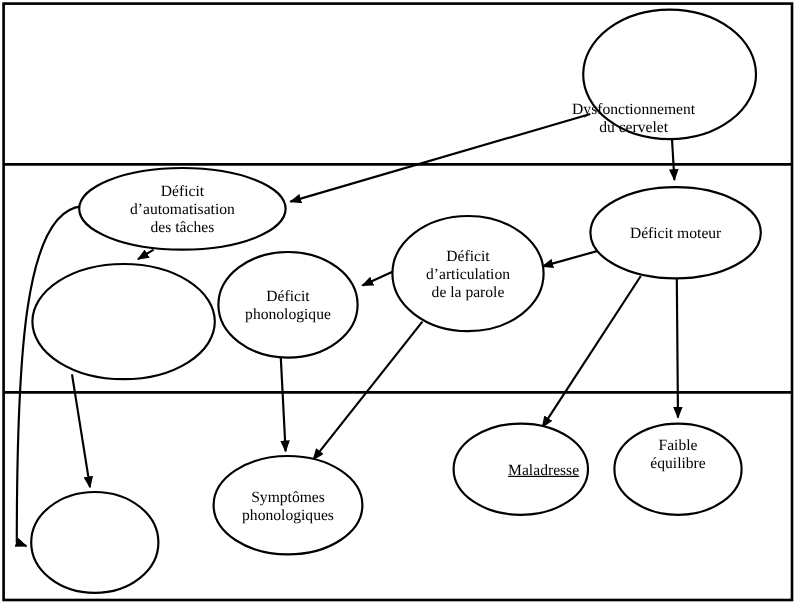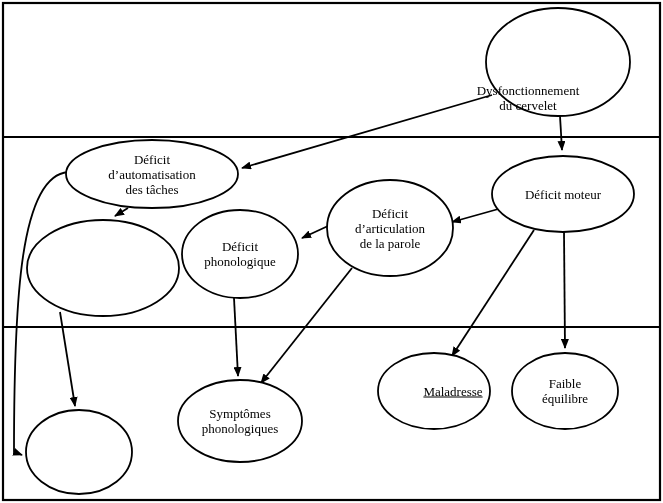--- a/index.html
+++ b/index.html
@@ -85,18 +85,18 @@
   <div class="node-label" style="left:152px; top:174px;">Déficit
 d’automatisation
 des tâches</div>
   <div class="node-label" style="left:563px; top:194px;text-align:center;">Déficit moteur</div>
   <div class="node-label" style="left:390px; top:228px;">Déficit
 d’articulation
 de la parole</div>
   <div class="node-label" style="left:240px; top:254px;">Déficit
 phonologique</div>
   <div class="node-label" style="left:453px; top:391px;text-decoration:underline;">Maladresse</div>
-  <div class="node-label" style="left:565px; top:391px;">Faible
+  <div class="node-label" style="left:565px; top:378px;">Faible
 équilibre</div>
   <div class="node-label" style="left:240px; top:421px;">Symptômes
 phonologiques</div>
 
 </div>
 
 </body></html>

